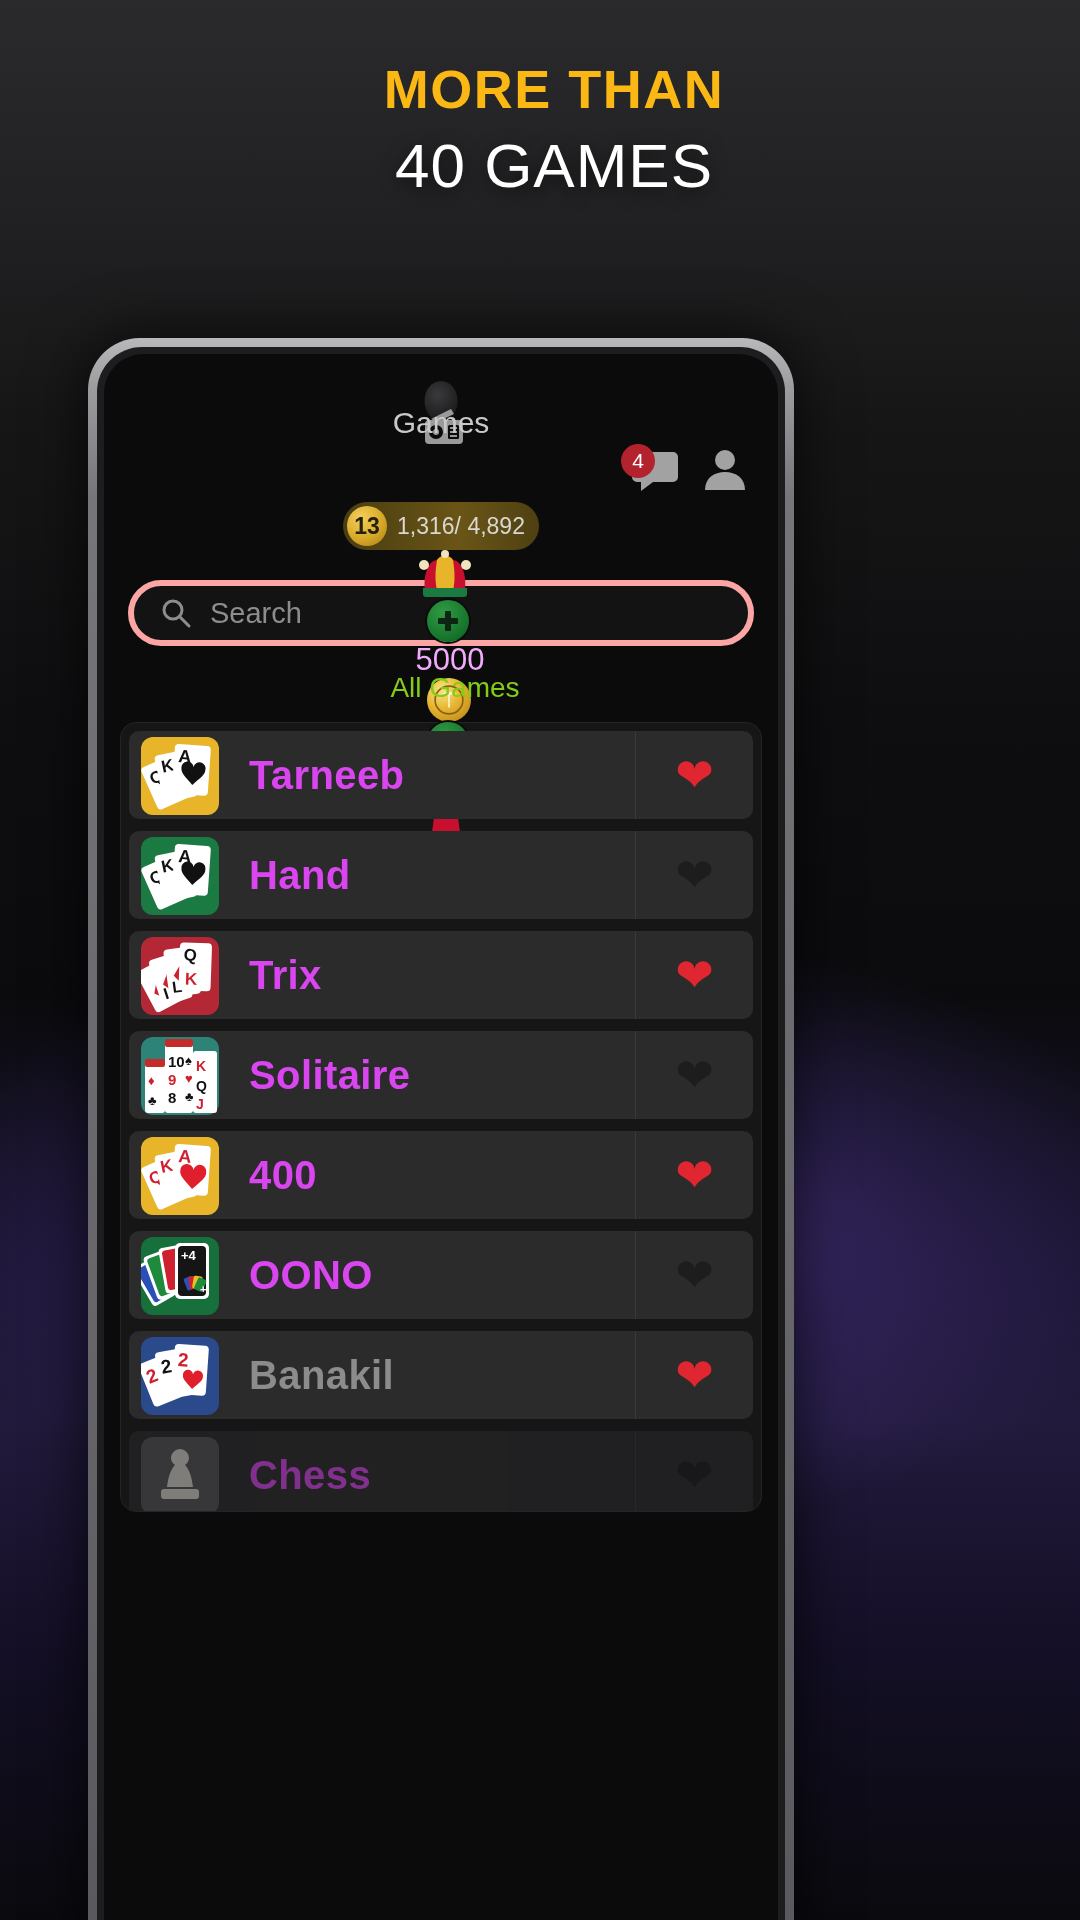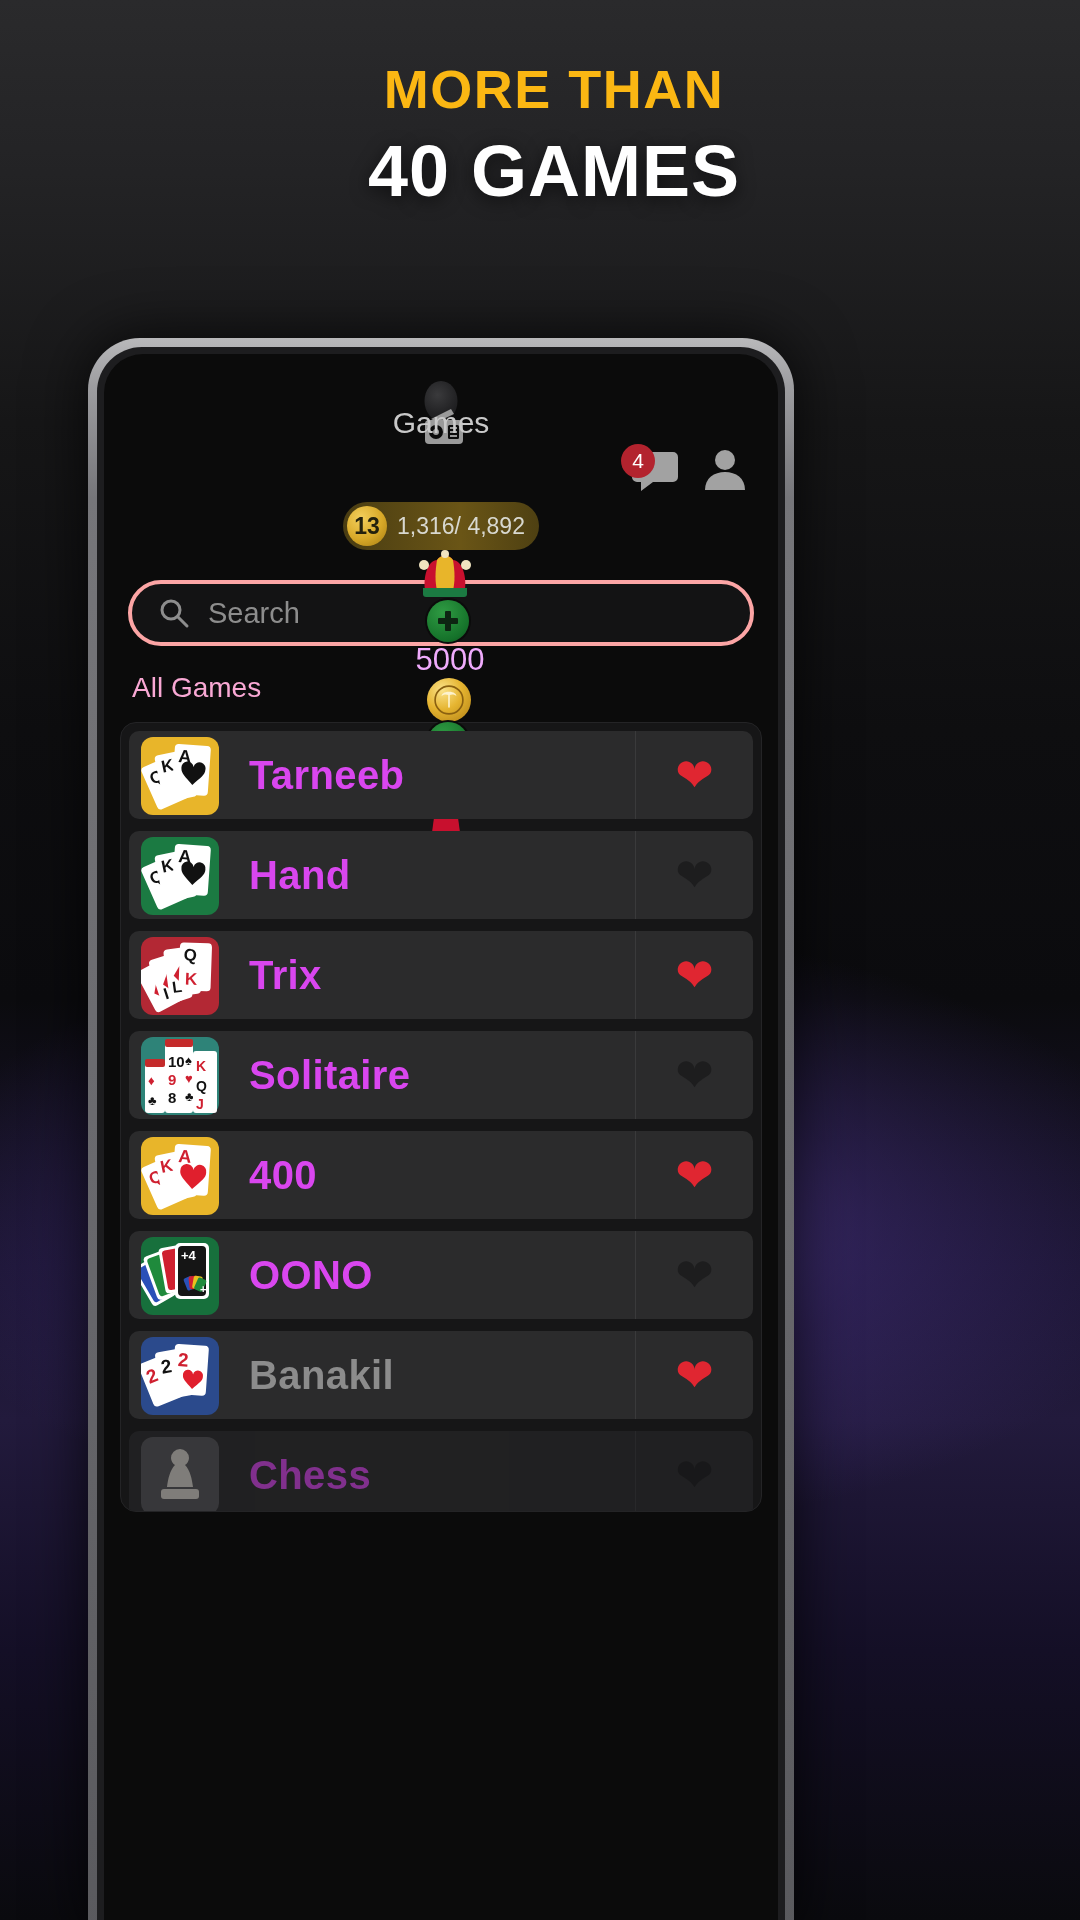--- a/index.html
+++ b/index.html
@@ -27,22 +27,22 @@
   .promo-kicker{
     display:block;
     color:#FBB713;
     font-size:54px;
     font-weight:bold;
     letter-spacing:1.5px;
   }
   .promo-title{
     display:block;
     color:#ffffff;
-    font-size:72px;
-    font-weight:bold;
+    font-size:62px;
+    font-weight:normal;
     letter-spacing:1px;
     margin-top:10px;
     text-shadow:0 4px 18px rgba(0,0,0,.6);
   }
 
   
   .phone{
     position:absolute;
     left:88px; top:338px;
     width:706px; height:1600px;
@@ -151,30 +151,31 @@
     display:flex;align-items:center;justify-content:center;
     margin-left:16px; flex:0 0 auto;
   }
   .fez{ width:50px;height:48px;margin-left:10px;flex:0 0 auto; }
 
   
   .search-wrap{
     margin:22px 24px 0 24px;
     height:66px; border-radius:33px;
     background:#131314;
-    border:4px solid #fca5a5;
+    border:6px solid #fca5a5;
     display:flex; align-items:center;
     padding:0 26px;
   }
   .search-placeholder{ color:#8d8d8d; font-size:29px; margin-left:18px; }
 
   
   .section-label{
-    color:#f9a8d4; font-size:28px;
+    color:#84cc16; font-size:28px;
     margin:26px 0 0 28px;
+    text-align:center;
   }
 
   
   .games-list{
     margin:18px 16px 0 16px;
     background:#161617;
     border-radius:16px;
     border:1px solid #242426;
     padding:6px 0 0 0;
     overflow:hidden;

